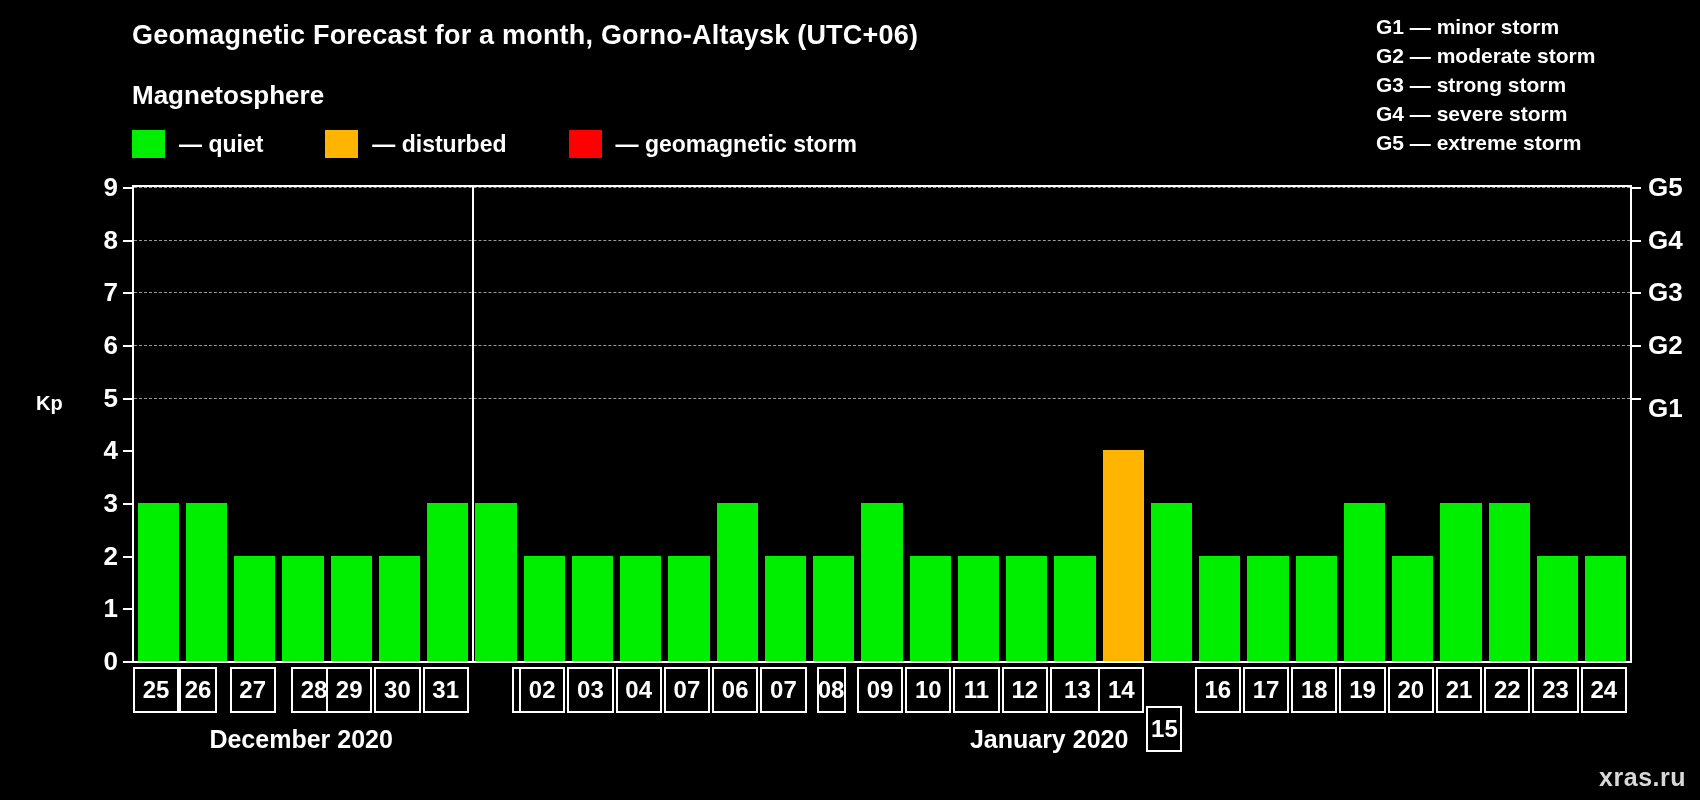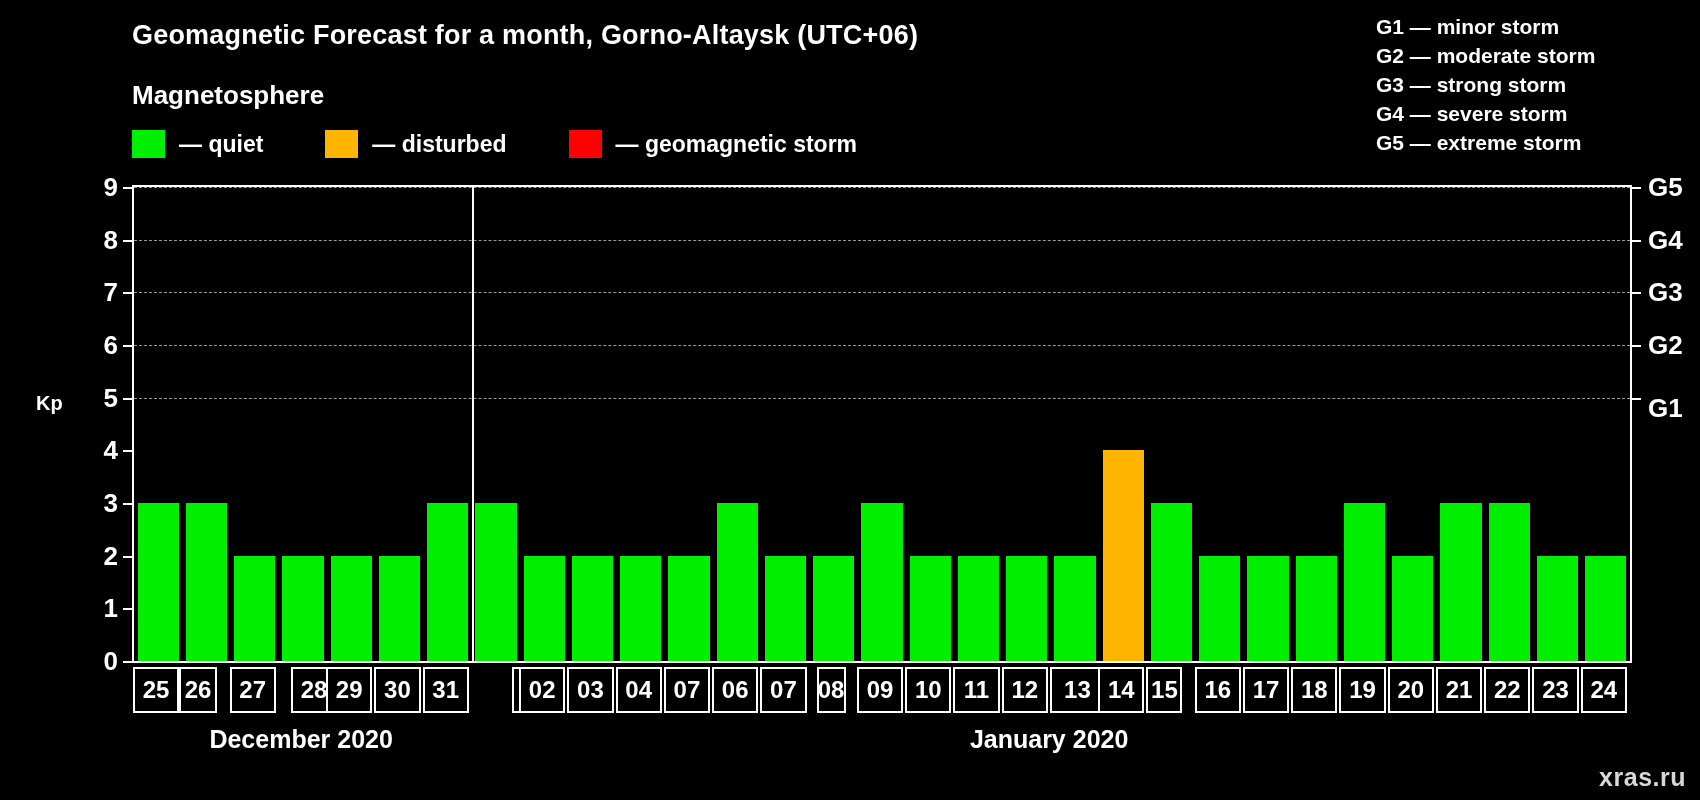--- a/index.html
+++ b/index.html
@@ -238,21 +238,21 @@
       <div class="daybox" style="left: 531.839px; width: 46.2581px;">07</div>
       <div class="daybox" style="left: 580.097px; width: 46.2581px;">06</div>
       <div class="daybox" style="left: 628.355px; width: 46.2581px;">07</div>
       <div class="daybox" style="left: 676.613px; width: 29px; margin-left: 8px;">08</div>
       <div class="daybox" style="left: 724.871px; width: 46.2581px;">09</div>
       <div class="daybox" style="left: 773.129px; width: 46.2581px;">10</div>
       <div class="daybox" style="left: 821.387px; width: 46.2581px;">11</div>
       <div class="daybox" style="left: 869.645px; width: 46.2581px;">12</div>
       <div class="daybox" style="left: 917.903px; width: 55px;">13</div>
       <div class="daybox" style="left: 966.161px; width: 46.2581px;">14</div>
-      <div class="daybox" style="left: 1014.42px; width: 36px;">15</div>
+      <div class="daybox" style="left: 1014.42px; width: 36px; margin-top: 39px;">15</div>
       <div class="daybox" style="left: 1062.68px; width: 46.2581px;">16</div>
       <div class="daybox" style="left: 1110.94px; width: 46.2581px;">17</div>
       <div class="daybox" style="left: 1159.19px; width: 46.2581px;">18</div>
       <div class="daybox" style="left: 1207.45px; width: 46.2581px;">19</div>
       <div class="daybox" style="left: 1255.71px; width: 46.2581px;">20</div>
       <div class="daybox" style="left: 1303.97px; width: 46.2581px;">21</div>
       <div class="daybox" style="left: 1352.23px; width: 46.2581px;">22</div>
       <div class="daybox" style="left: 1400.48px; width: 46.2581px;">23</div>
       <div class="daybox" style="left: 1448.74px; width: 46.2581px;">24</div>
     </div>

